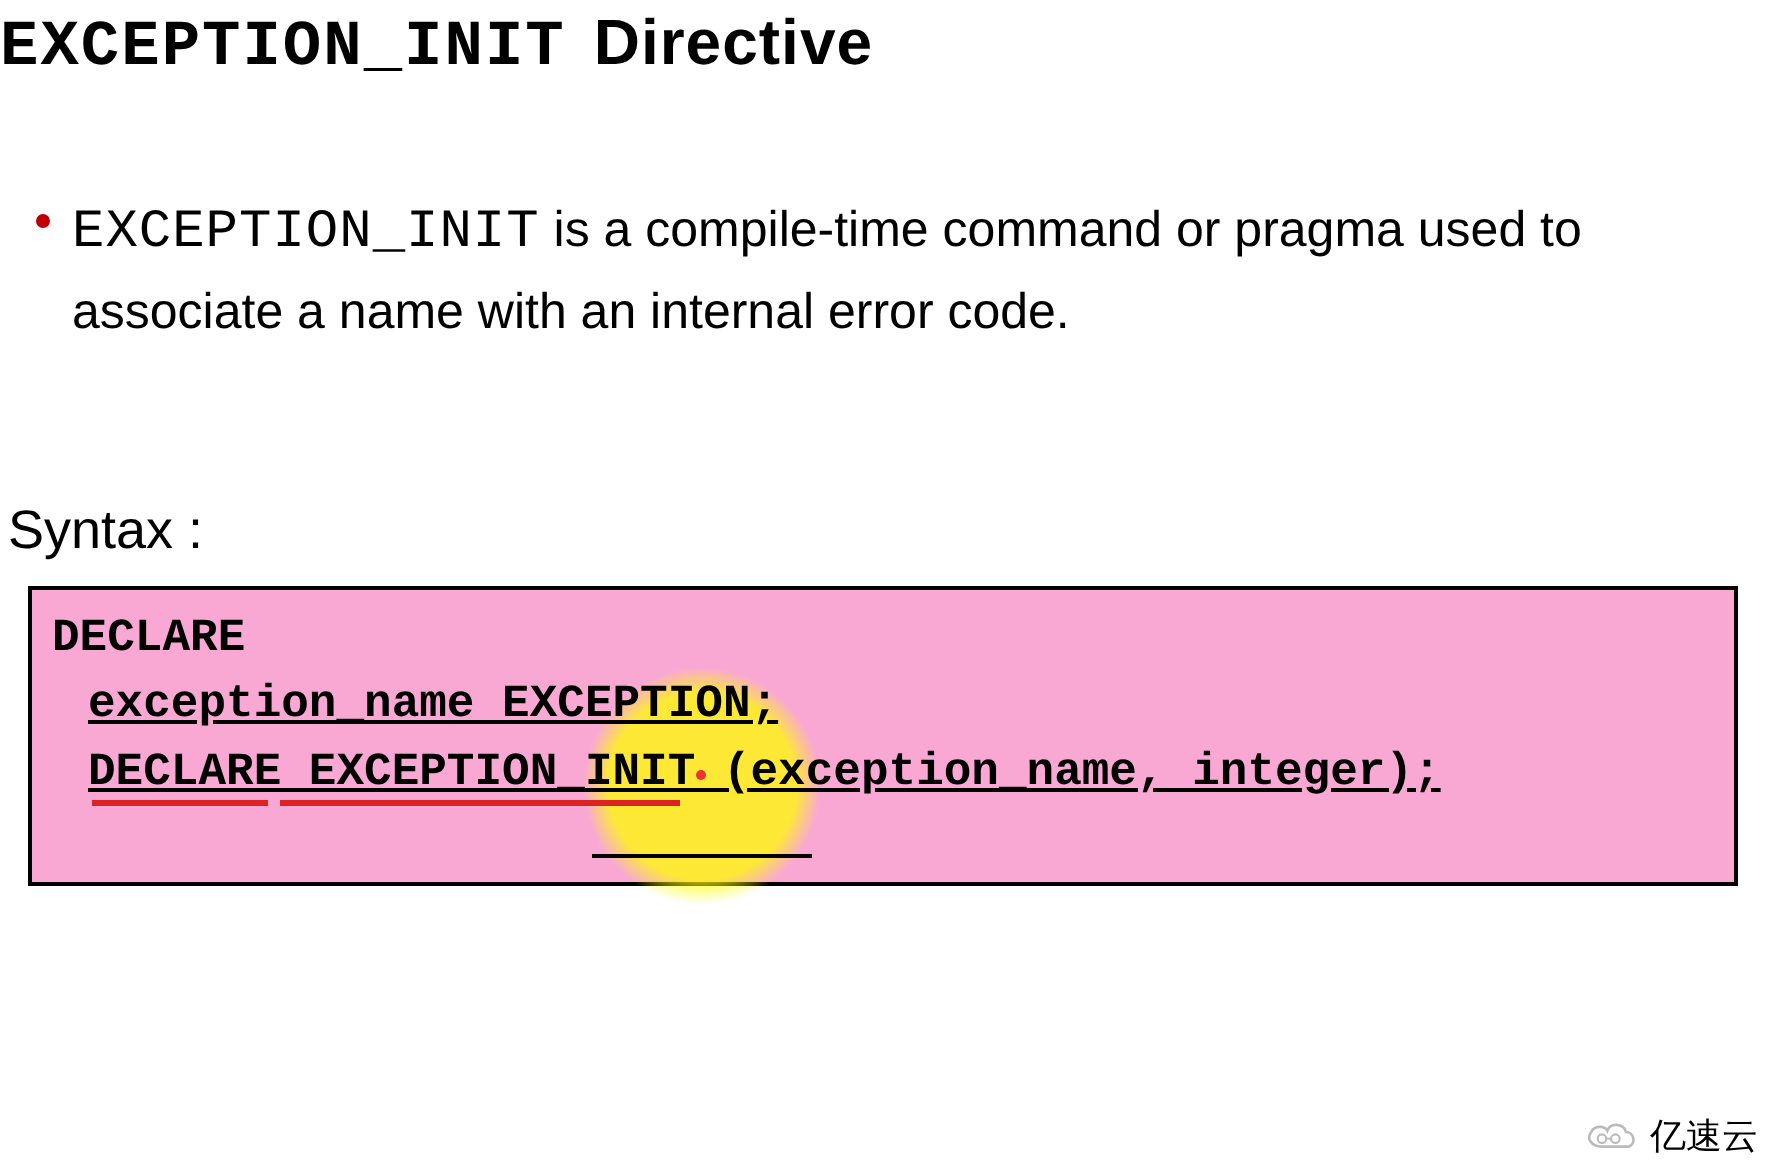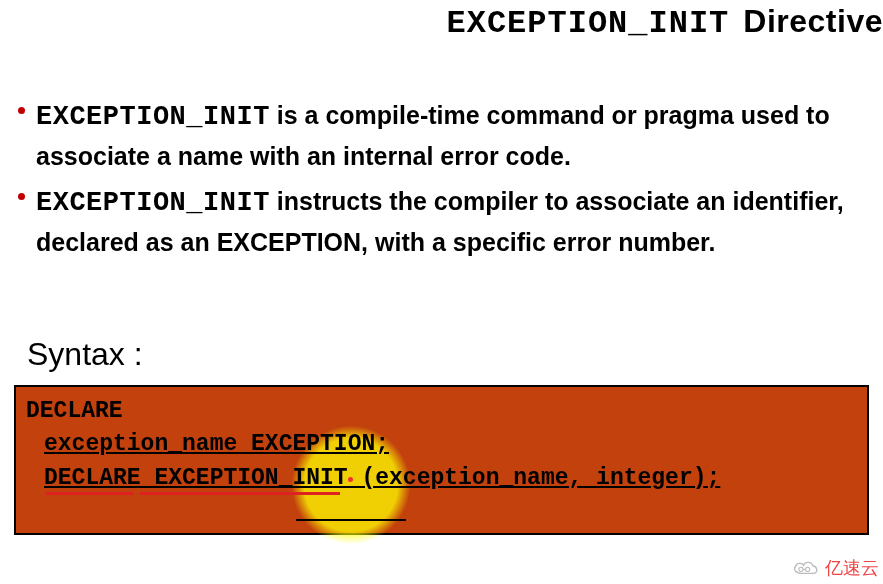--- a/index.html
+++ b/index.html
@@ -13,37 +13,36 @@
     overflow: hidden;
     position: relative;
   }
   .slide {
     position: relative;
     width: 883px;
     height: 584px;
     box-sizing: border-box;
   }
   .title {
-    text-align: right;
+    text-align: left;
     font-size: 32px;
     font-weight: bold;
     padding-top: 3px;
     letter-spacing: 0.5px;
   }
   .title .mono {
     font-family: "Courier New", Courier, monospace;
     font-weight: bold;
     letter-spacing: 1px;
     margin-right: 14px;
   }
   .body-list {
     margin: 55px 20px 0 36px;
     padding: 0;
     list-style: none;
-    font-weight: bold;
   }
   .body-list li {
     position: relative;
     font-size: 25px;
     line-height: 1.5;
     margin-bottom: 8px;
     padding-left: 0;
   }
   .bullet-dot {
     position: absolute;
@@ -53,28 +52,28 @@
     height: 7px;
     background: #c00000;
     border-radius: 50%;
   }
   .body-list .mono {
     font-family: "Courier New", Courier, monospace;
     font-size: 27px;
     letter-spacing: 0.5px;
   }
   .syntax-label {
-    font-size: 32px;
-    margin-left: 27px;
+    font-size: 27px;
+    margin-left: 4px;
     margin-top: 75px;
   }
   .code-box {
     margin: 12px 14px 16px 14px;
     border: 2px solid #000000;
-    background: #c2410c;
+    background: #f9a8d4;
     padding: 8px 8px 28px 10px;
     font-family: "Courier New", Courier, monospace;
     font-size: 23px;
     font-weight: bold;
     line-height: 1.45;
     position: relative;
     height: 110px;
   }
   .code-line-indent {
     padding-left: 18px;
@@ -128,21 +127,21 @@
     border-radius: 50%;
     left: 332px;
     top: 90px;
     z-index: 3;
   }
   .watermark {
     position: absolute;
     right: 4px;
     bottom: 4px;
     font-size: 18px;
-    color: #ef4444;
+    color: #000000;
     font-family: Arial, sans-serif;
     display: flex;
     align-items: center;
     gap: 4px;
   }
   .watermark .wm-icon {
     display: inline-flex;
     align-items: center;
   }
   .watermark svg {
@@ -155,24 +154,20 @@
 <div class="slide">
 
   <div class="title">
     <span class="mono">EXCEPTION_INIT</span><span>Directive</span>
   </div>
 
   <ul class="body-list">
     <li>
       <span class="bullet-dot"></span>
       <span class="mono">EXCEPTION_INIT</span><span> is a compile-time command or pragma used to associate a name with an internal error code.</span>
-    </li>
-    <li>
-      <span class="bullet-dot"></span>
-      <span class="mono">EXCEPTION_INIT</span><span> instructs the compiler to associate an identifier, declared as an EXCEPTION,  with a specific error number.</span>
     </li>
   </ul>
 
   <div class="syntax-label">Syntax :</div>
 
   <div class="code-box">
     <div class="highlight-circle"></div>
     <div class="code-text">
       <div>DECLARE</div>
       <div class="code-line-indent">exception_name EXCEPTION;</div>

